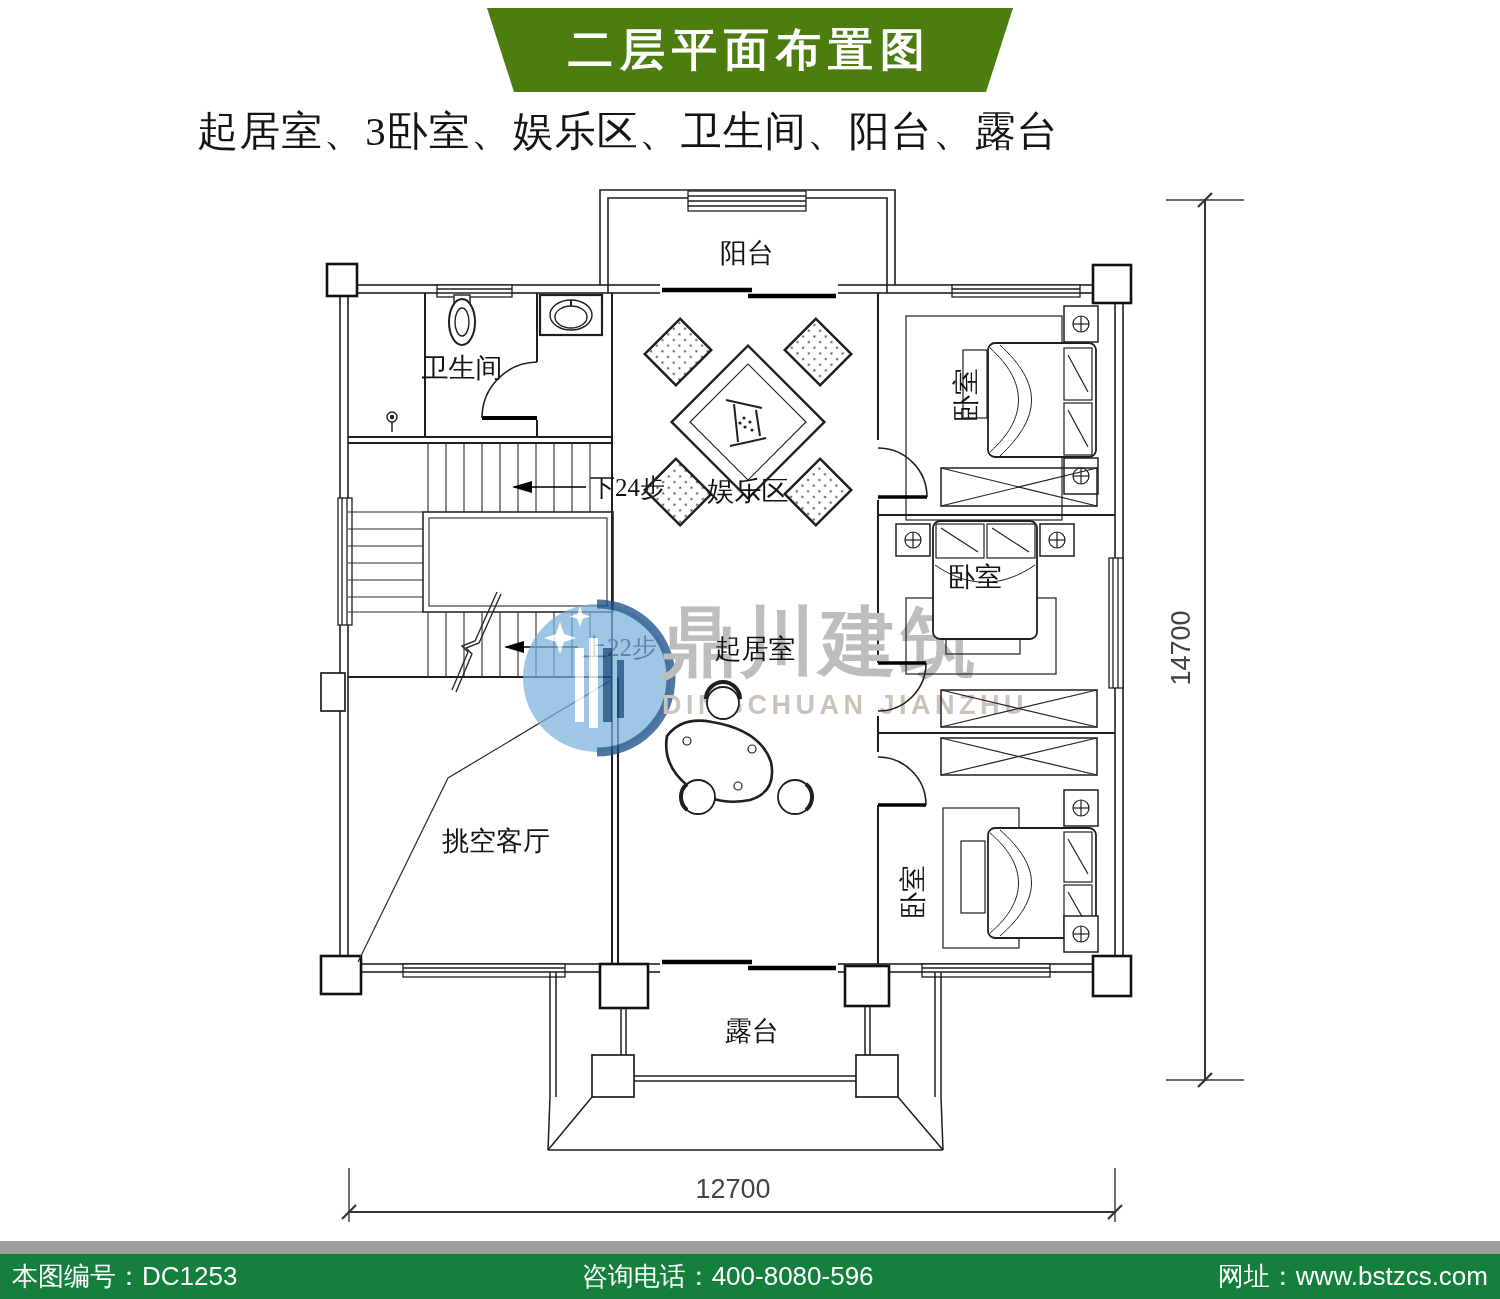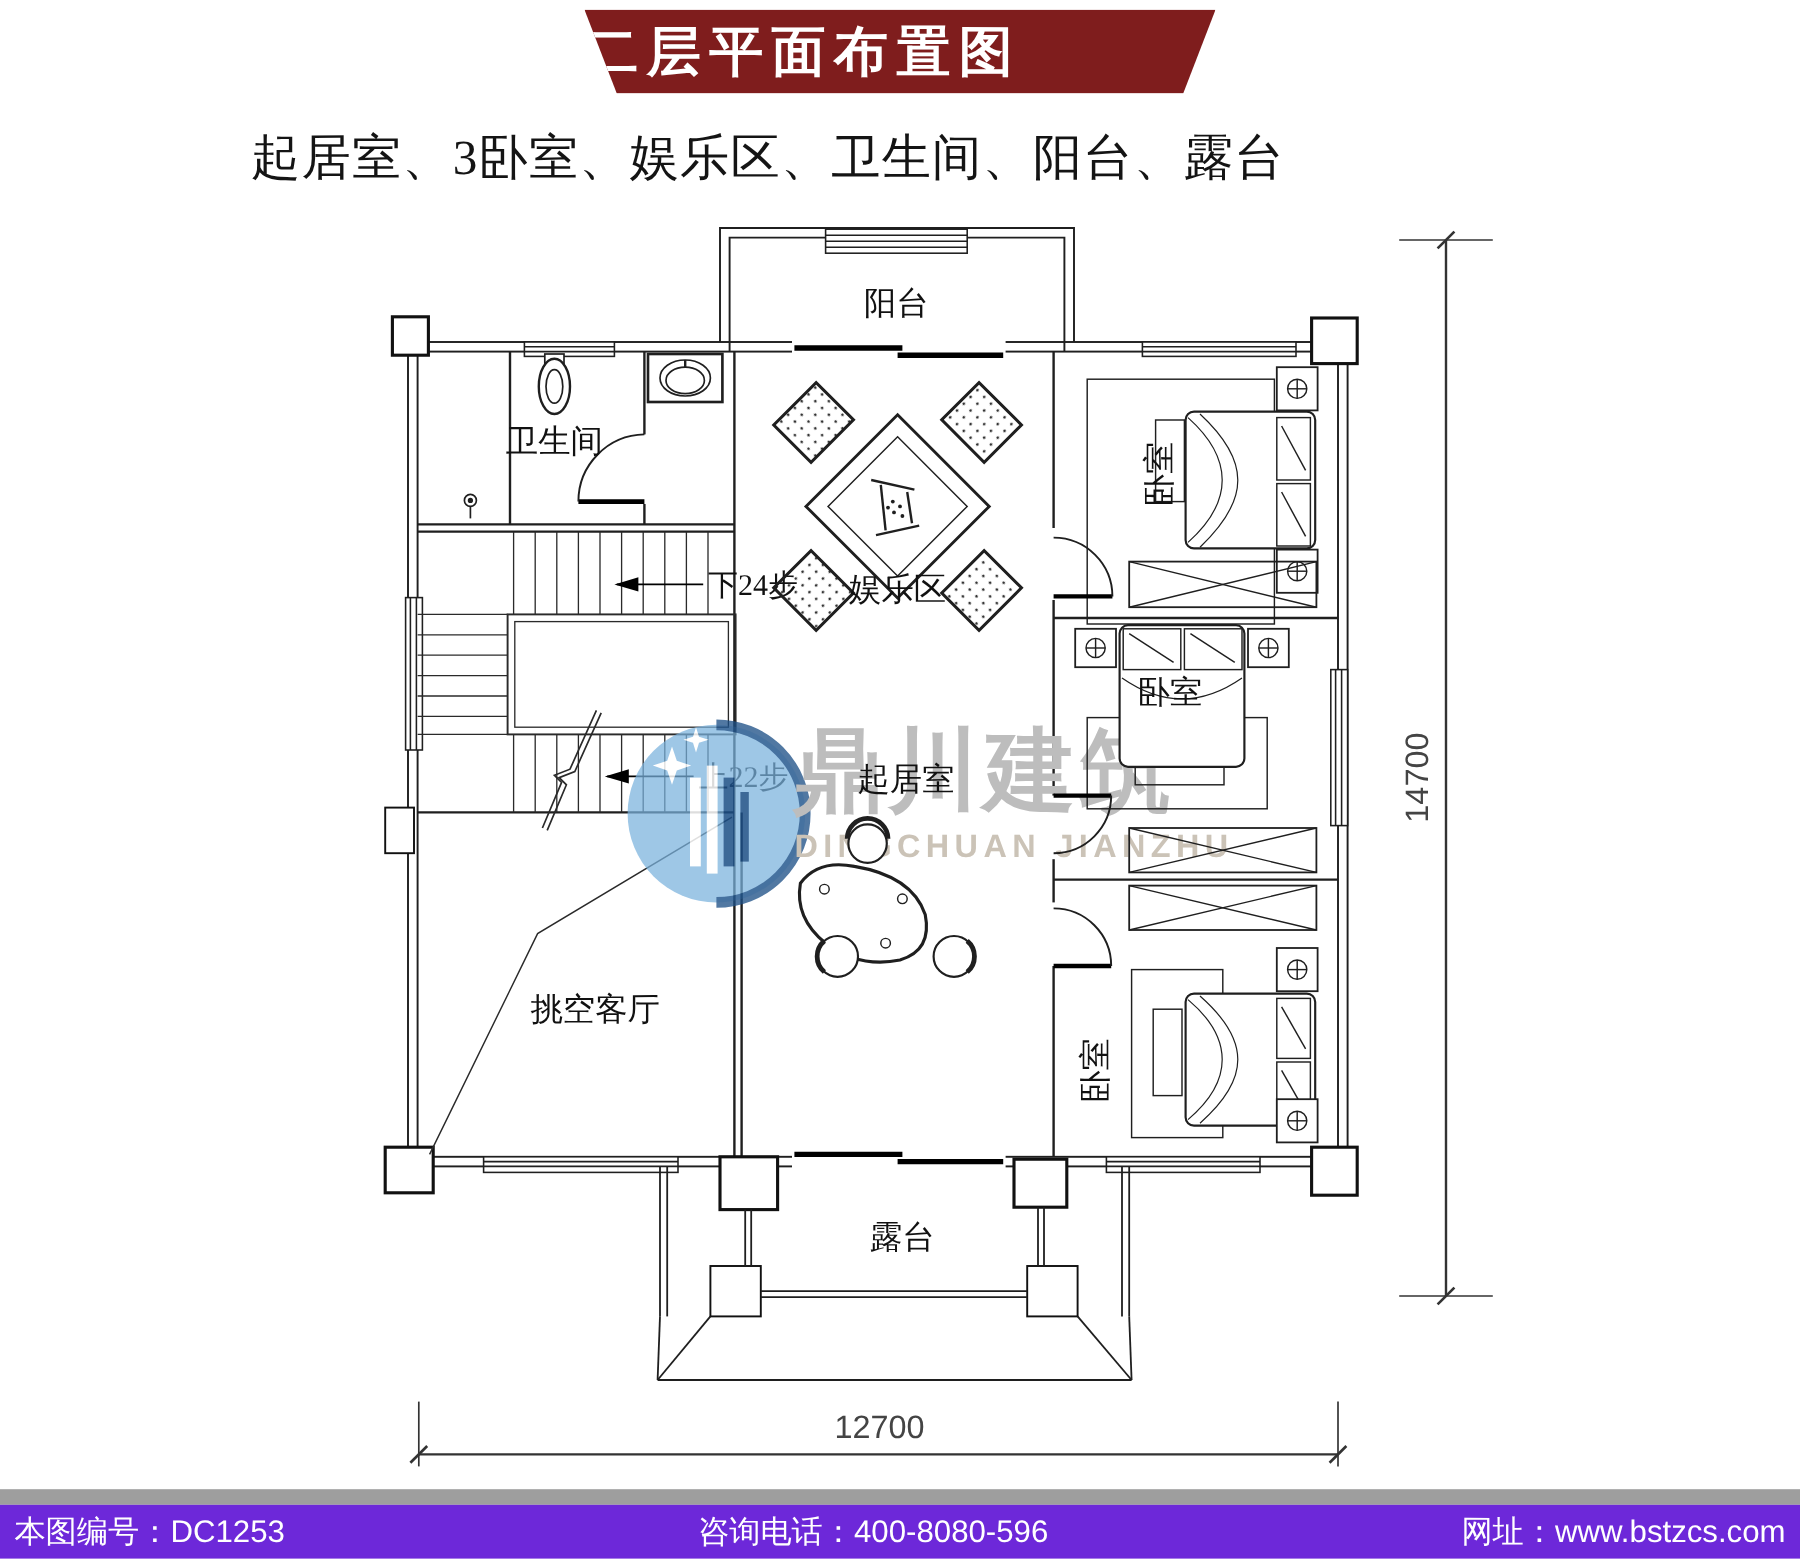--- a/index.html
+++ b/index.html
@@ -1,41 +1,40 @@
 <!DOCTYPE html>
 <html><head>
 <meta charset="utf-8">
 <style>
   html,body{margin:0;padding:0;}
   body{
     width:1500px;height:1299px;position:relative;background:#ffffff;
     font-family:"Liberation Sans", sans-serif;overflow:hidden;
   }
   .banner{
-    position:absolute;left:487px;top:8px;width:526px;height:70px;
-    background:#7f1d1d;
+    position:absolute;left:487px;top:8px;width:526px;height:84px;
+    background:#4d7c0f;
     clip-path:polygon(0 0,100% 0,calc(100% - 27px) 100%,27px 100%);
-    display:flex;align-items:center;
+    display:flex;align-items:center;justify-content:center;
   }
   .banner-title{
     color:#ffffff;font-size:45px;font-weight:bold;letter-spacing:7px;
     font-family:"Liberation Sans", sans-serif;
   }
   .subtitle{
     position:absolute;left:0;top:104px;width:1256px;text-align:center;
     font-size:41px;color:#141414;font-family:"Liberation Serif", serif;
     letter-spacing:1px;
-    margin-left:12px;
   }
   .plan-svg{position:absolute;left:0;top:0;}
   .footer-strip{
     position:absolute;left:0;top:1241px;width:1500px;height:13px;background:#9e9e9e;
   }
   .footer{
-    position:absolute;left:0;top:1254px;width:1500px;height:45px;background:#6d28d9;
+    position:absolute;left:0;top:1254px;width:1500px;height:45px;background:#15803d;
     display:flex;align-items:center;box-sizing:border-box;padding:0 12px;
     color:#ffffff;font-size:26px;justify-content:space-between;white-space:nowrap;text-align:center;
   }
   .footer span{flex:0 0 auto;}
 </style>
 </head>
 <body>
 
 <div class="banner">
   <div class="banner-title">二层平面布置图</div>

